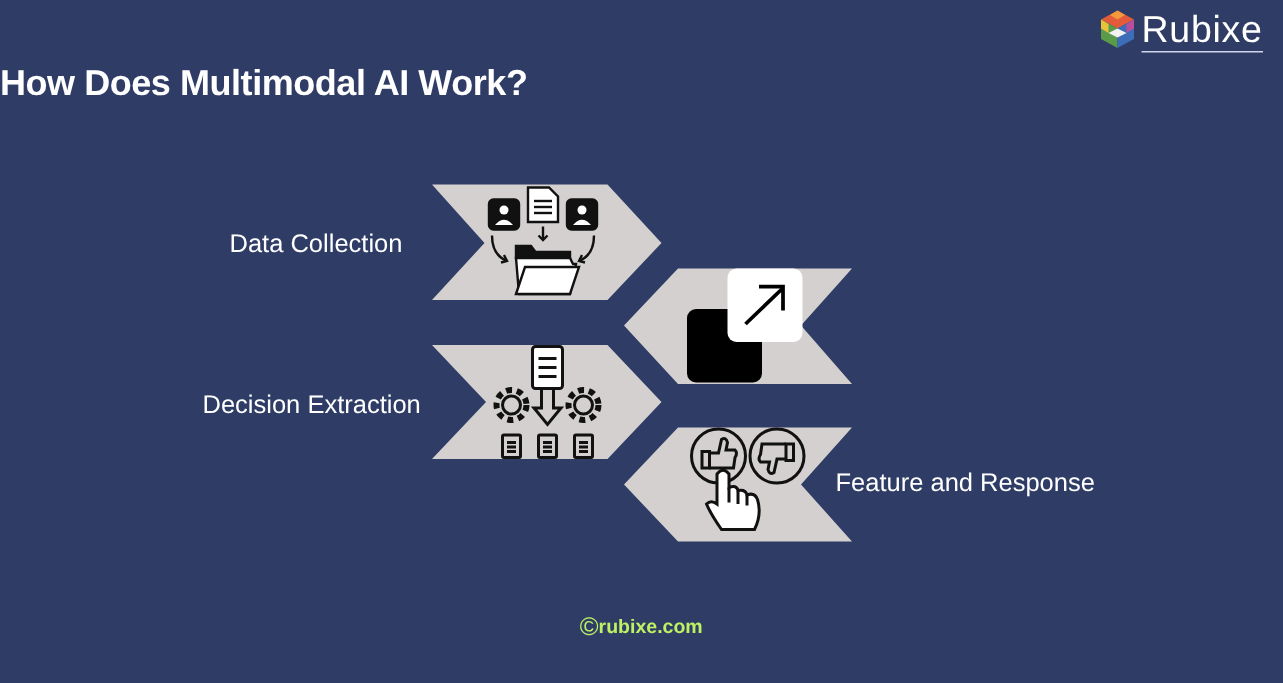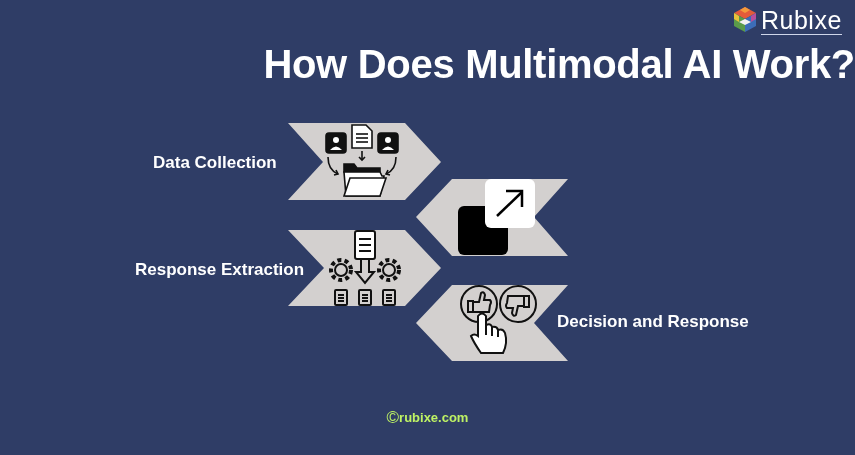--- a/index.html
+++ b/index.html
@@ -5,32 +5,32 @@
   html, body { margin: 0; padding: 0; }
   body {
     width: 855px; height: 455px; overflow: hidden;
     background: #2f3d66;
     font-family: "Liberation Sans", "DejaVu Sans", sans-serif;
     position: relative;
   }
   .canvas { position: absolute; left: 0; top: 0; width: 855px; height: 455px; }
   .title {
     position: absolute; left: 0; width: 855px; top: 42px;
-    text-align: right; color: #ffffff; font-weight: bold; font-size: 40px;
+    text-align: left; color: #ffffff; font-weight: bold; font-size: 24px;
     letter-spacing: -0.3px;
   }
   .logo {
     position: absolute; left: 732px; top: 4px; height: 32px; display: flex; align-items: center;
   }
   .logo-text {
     color: #ffffff; font-size: 25px; margin-left: 3px; letter-spacing: 0.5px;
     border-bottom: 1px solid #cfd6ea; line-height: 28px;
   }
   .step-label {
-    position: absolute; color: #ffffff; font-weight: bold; font-size: 17px; white-space: nowrap;
+    position: absolute; color: #ffffff; font-weight: normal; font-size: 17px; white-space: nowrap;
   }
   .footer {
     position: absolute; left: 0; width: 855px; top: 408px; text-align: center;
     color: #bef264; font-weight: bold; font-size: 13px;
   }
   .footer .copy { font-size: 17px; font-weight: normal; vertical-align: -1px; }
   svg.shapes { position: absolute; left: 0; top: 0; }
 </style>
 </head>
 <body>
@@ -141,19 +141,19 @@
 
         <path d="M478 316 L478 336 Q474 333 471 336 Q474 343 481 353 L503 353 Q508 343 505 333 Q503 328 498 330 Q497 326 492 327 Q491 323 486 325 L486 316 Q482 311 478 316 Z" fill="#fff"></path>
         <line x1="486" y1="325" x2="486" y2="335"></line>
         <line x1="492" y1="327" x2="492" y2="336"></line>
         <line x1="498" y1="330" x2="498" y2="337"></line>
       </g>
     </g>
   </svg>
 
   <div class="step-label" style="left:153px; top:153px;">Data Collection</div>
-  <div class="step-label" style="left:135px; top:260px;">Response Extraction</div>
-  <div class="step-label" style="left:557px; top:312px;">Decision and Response</div>
+  <div class="step-label" style="left:135px; top:260px;">Decision Extraction</div>
+  <div class="step-label" style="left:557px; top:312px;">Feature and Response</div>
 
   <div class="footer">
     <span class="copy">©</span><span>rubixe.com</span>
   </div>
 </div>
 
 </body></html>

